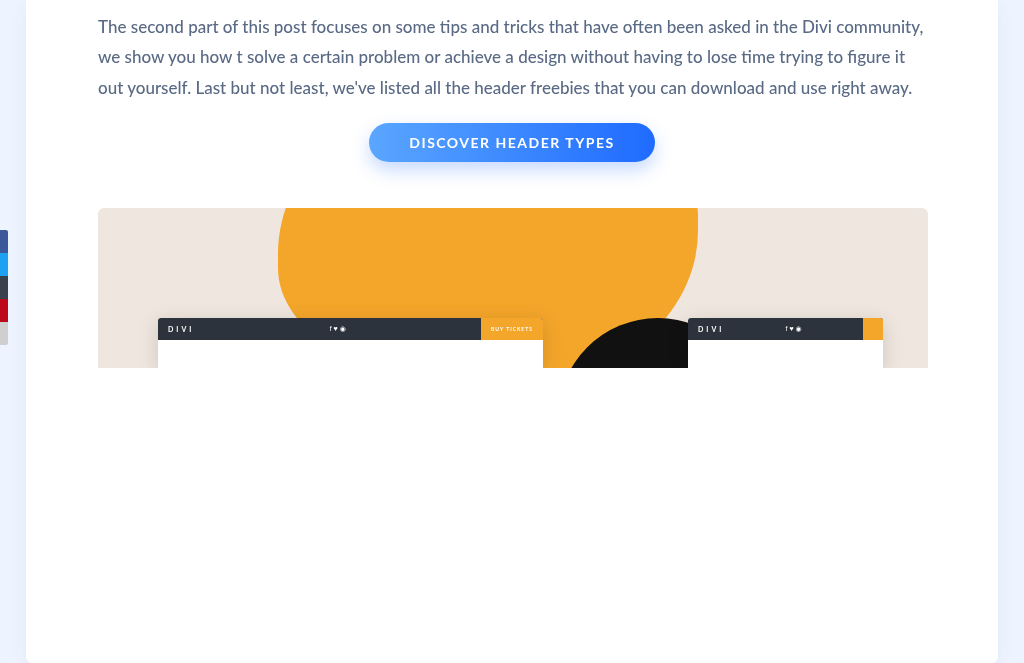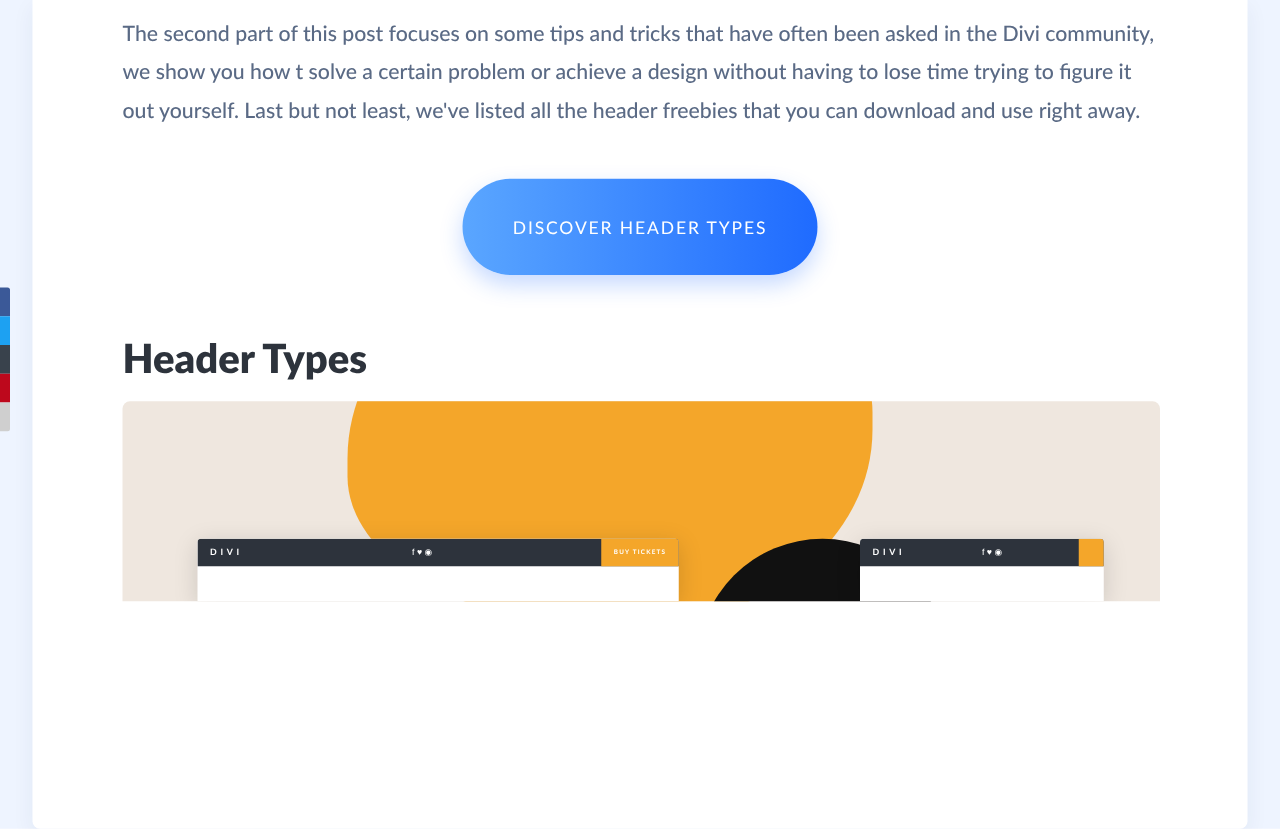--- a/index.html
+++ b/index.html
@@ -18,37 +18,37 @@
     box-shadow: 0 6px 18px rgba(30,50,90,0.06);
   }
   .content {
     padding: 0 72px 0 72px;
   }
   p.intro {
     font-size: 17px;
     line-height: 1.78;
     color: #5a6a85;
     margin-top: 12px;
-    margin-bottom: 40px;
+    margin-bottom: 20px;
     font-weight: 500;
   }
   .btn-stack{
     display:flex;
     flex-direction:column;
     align-items:center;
     gap:42px;
     margin-bottom:46px;
   }
   .pill-btn{
     display:inline-block;
     color:#fff;
-    font-weight:400;
+    font-weight:700;
     font-size:14px;
     letter-spacing:1.5px;
-    padding:30px 40px;
+    padding:11px 40px;
     border-radius:40px;
     background:linear-gradient(90deg,#5aa6ff 0%, #1f6bff 100%);
     text-align:center;
     white-space:nowrap;
     box-shadow: 0 8px 18px rgba(31,107,255,0.25);
     cursor:pointer;
   }
   h1.section-title{
     font-size:32px;
     font-weight:800;
@@ -160,21 +160,20 @@
 
 <div class="card">
   <div class="content">
 
     <p class="intro">The second part of this post focuses on some tips and tricks that have often been asked in the Divi community, we show you how t solve a certain problem or achieve a design without having to lose time trying to figure it out yourself. Last but not least, we've listed all the header freebies that you can download and use right away.</p>
 
     <div class="btn-stack">
       <a class="pill-btn">DISCOVER HEADER TYPES</a>
     </div>
 
-    <h1 class="section-title">Header Types</h1>
 
     <div class="preview">
       <div class="blob"></div>
       <div class="black-blob"></div>
 
       <div class="mock mock-large">
         <div class="bar">
           <span>DIVI</span>
           <span class="social">f  ♥  ◉</span>
           <span class="right">BUY TICKETS</span>

